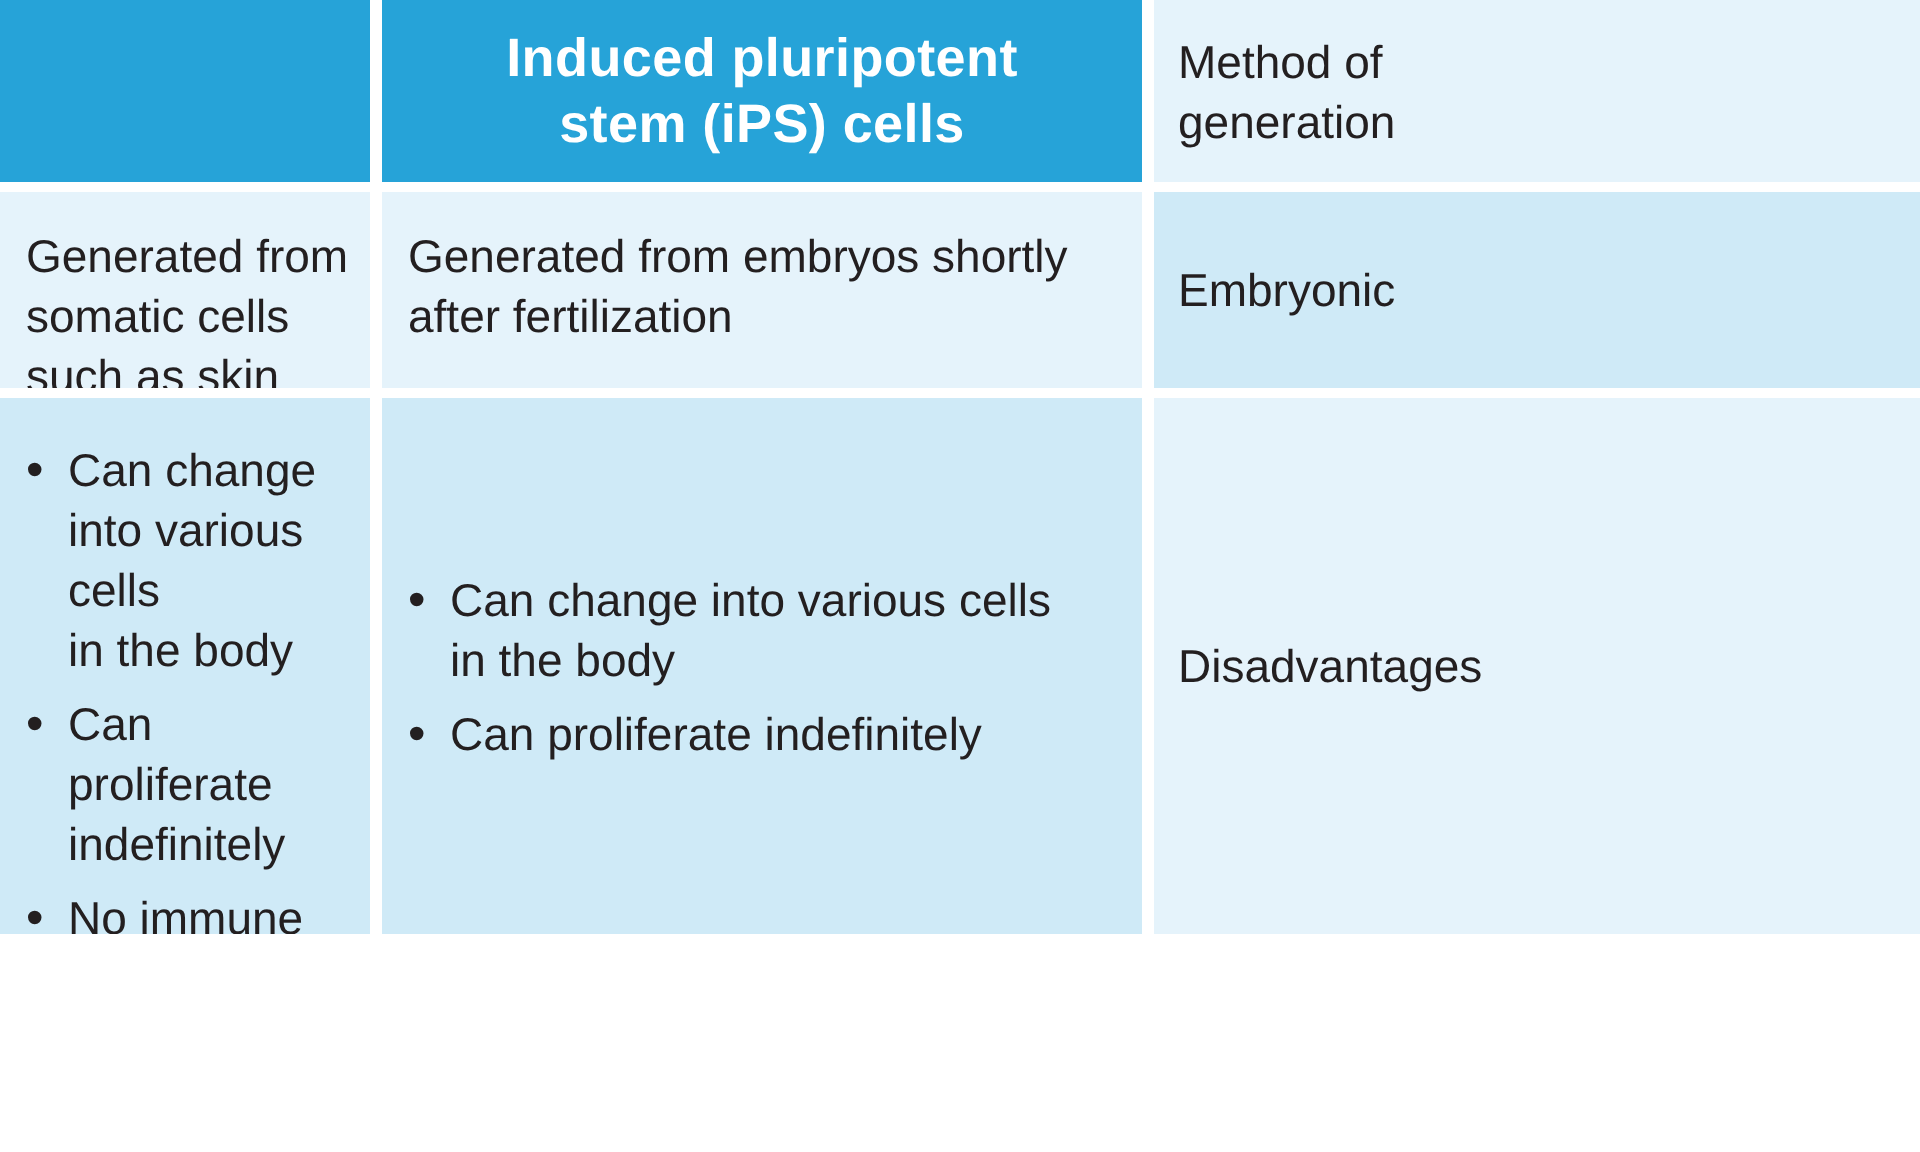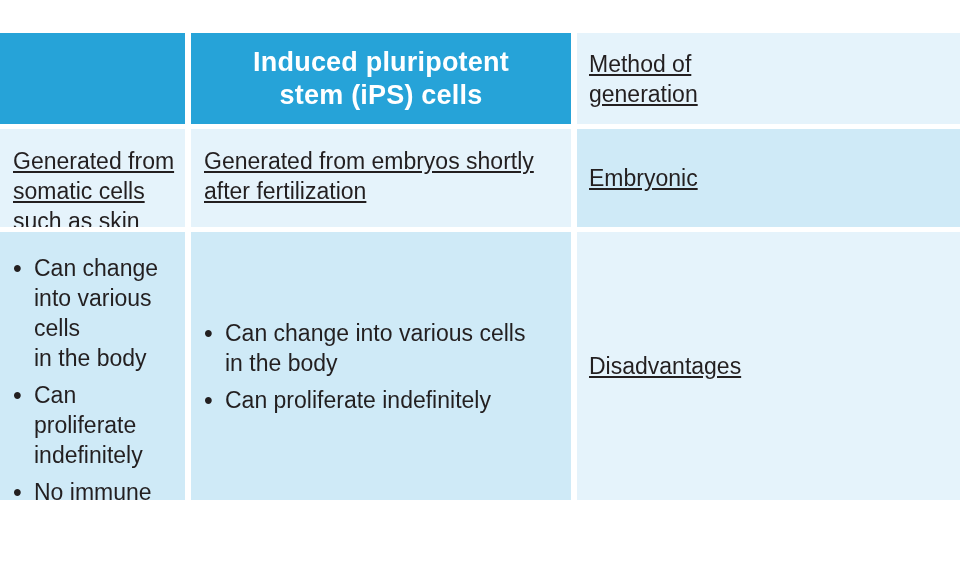--- a/index.html
+++ b/index.html
@@ -18,21 +18,20 @@
   }
   .table {
     display: grid;
     width: 960px;
     height: 408px;
     grid-template-columns: 185px 380px 383px;
     grid-template-rows: 91px 98px 268px auto;
     column-gap: 6px;
     row-gap: 5px;
     background: var(--gap-color, #ffffff);
-    margin-top: 33px;
   }
   .cell {
     box-sizing: border-box;
     overflow: hidden;
   }
   .head {
     background: var(--header-blue, #26a3d8);
     display: flex;
     align-items: center;
     justify-content: center;
@@ -61,21 +60,21 @@
     display: flex;
     flex-direction: column;
     padding-left: 13px;
     padding-right: 6px;
     font-size: 23px;
     line-height: 30px;
   }
   .v-top    { justify-content: flex-start; padding-top: 17px; }
   .v-center { justify-content: center; }
 
-  .plain-text { white-space: pre-line; text-decoration: underline; }
+  .plain-text { white-space: pre-line; }
 
   .bullets {
     display: flex;
     flex-direction: column;
     gap: 7px;
   }
   .bullet-item { display: flex; }
   .dot {
     flex: 0 0 21px;
     width: 21px;

